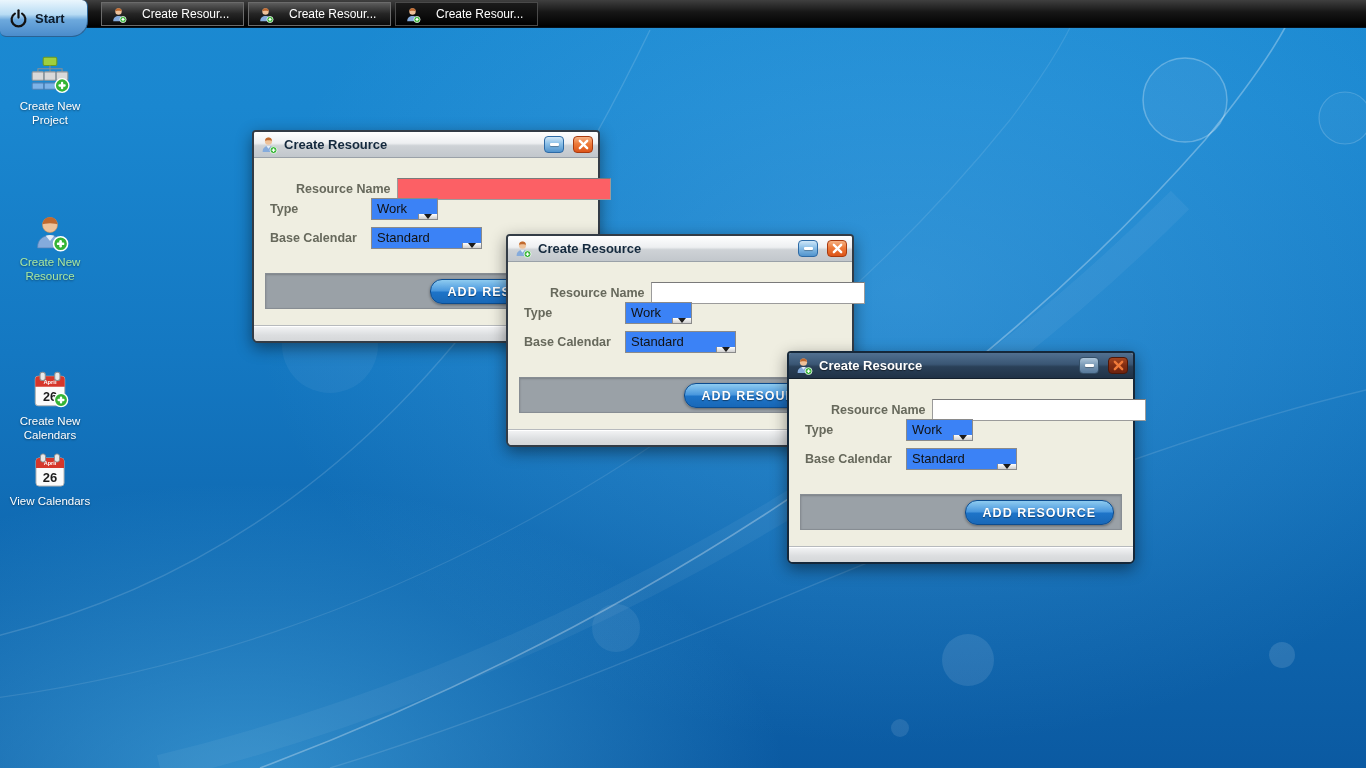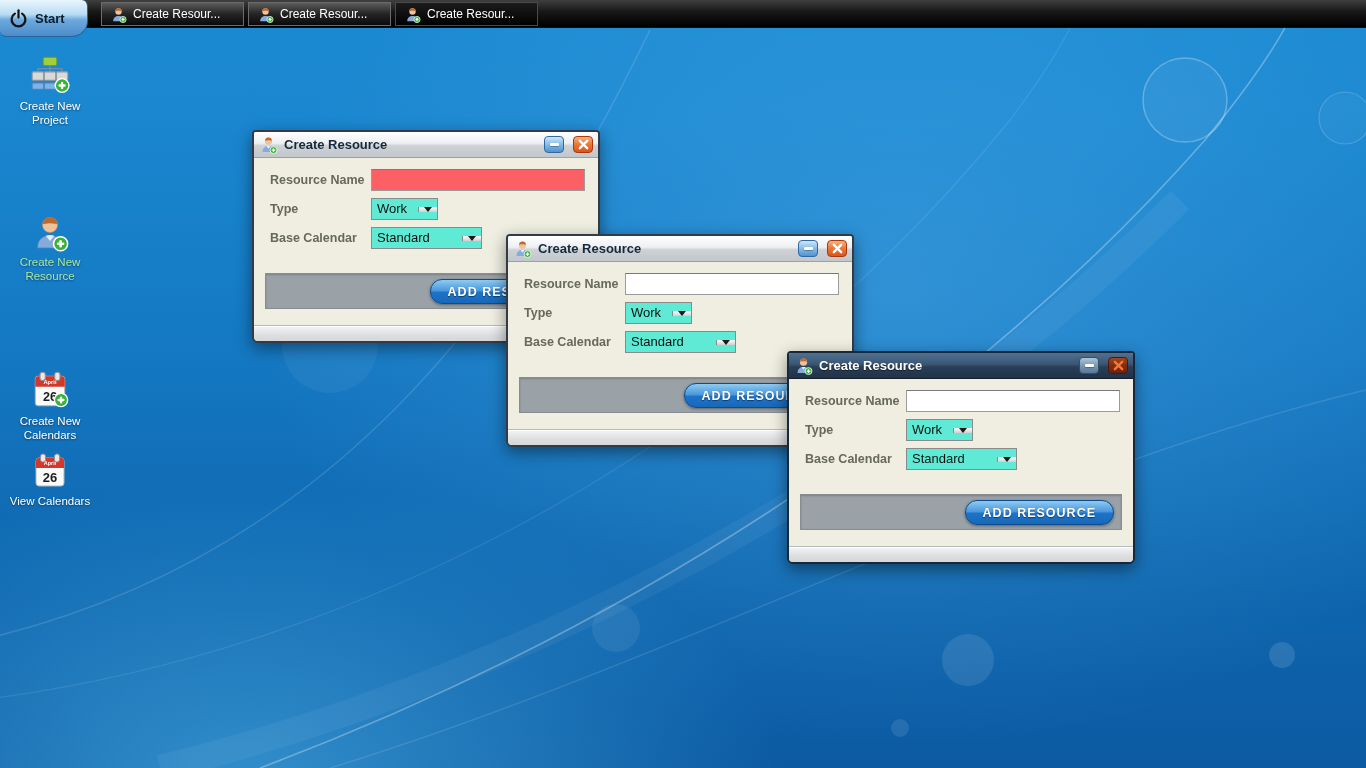--- a/index.html
+++ b/index.html
@@ -25,21 +25,21 @@
     position:absolute; left:0; top:0; height:37px; width:88px;
     display:flex; align-items:center; gap:6px; padding:0 10px 0 8px;
     border:1px solid #2a6294; border-left:none; border-top:none;
     border-radius:0 6px 16px 6px;
     background:linear-gradient(180deg,#eaf6fd 0%,#b8dcf4 40%,#6da9dd 55%,#4b8ccb 100%);
     cursor:pointer; font-family:"Liberation Sans", sans-serif;
   }
   .start-button span { font-size:13px; font-weight:bold; color:#0d1c2b; }
   .task-item {
     position:absolute; top:2px; height:24px; width:143px;
-    display:flex; align-items:center; gap:6px; padding:0 8px;
+    display:flex; align-items:center; gap:15px; padding:0 8px;
     border:1px solid #6b6b6b; border-radius:0;
     background:linear-gradient(180deg,#5c5c5c 0%,#262626 48%,#0a0a0a 100%);
     color:#fff; font-size:12px; cursor:pointer;
     font-family:"Liberation Sans", sans-serif;
   }
   .task-item.pos1 { left:101px; } .task-item.pos2 { left:248px; } .task-item.pos3 { left:395px; }
   .task-item.active {
     background:linear-gradient(180deg,#1b1b1b 0%,#0c0c0c 60%,#000 100%);
     border-color:#4a4a4a;
   }
@@ -100,35 +100,35 @@
     border:1px solid #344f68;
   }
   .window.active .btn-close {
     background:linear-gradient(180deg,#a4451f 0%,#832c12 50%,#6d2310 100%);
     border:1px solid #4e1708;
   }
   .window.active .btn-close svg line { stroke:#f07a3a; }
 
   .win-body { position:relative; height:164px; background:#efeee1; }
   .frow { position:absolute; left:16px; right:16px; height:22px; }
-  .frow.r1 { top:11px; } .frow.r2 { top:40px; } .frow.r3 { top:69px; }
+  .frow.r1 { top:20px;margin-left:26px; } .frow.r2 { top:40px; } .frow.r3 { top:69px; }
   .flabel {
     position:absolute; left:0; top:0; line-height:22px;
     font-size:12.5px; font-weight:bold; color:#67695c;
   }
   .ffield { position:absolute; left:101px; top:0; }
   .text-input {
     width:214px; height:22px; border:1px solid #9b9b9b; border-top-color:#7a7a7a;
     background:#fff; font-size:13px; padding:0 4px;
     font-family:"Liberation Sans", sans-serif;
   }
   .text-input.error { background:#fc6065; }
   .select {
-    display:inline-flex; height:22px; border:1px solid #8a8a8a; background:#5eead4;
-    align-items:center; cursor:pointer;
+    display:inline-flex; height:22px; border:1px solid #8a8a8a; background:#3b82f6;
+    align-items:flex-end; cursor:pointer;
   }
   .select .val { font-size:13px; line-height:20px; padding-left:5px; color:#111; }
   .select.small .val { width:46px; } .select.large .val { width:90px; }
   .arrow-btn {
     width:19px; display:flex; align-items:center; justify-content:center;
     border-left:1px solid #8a8a8a;
     background:linear-gradient(180deg,#fdfdfd 0%,#e7e7e7 50%,#cfcfcf 100%);
   }
   .arrow-btn .tri {
     width:0; height:0; border-left:4px solid transparent; border-right:4px solid transparent;

